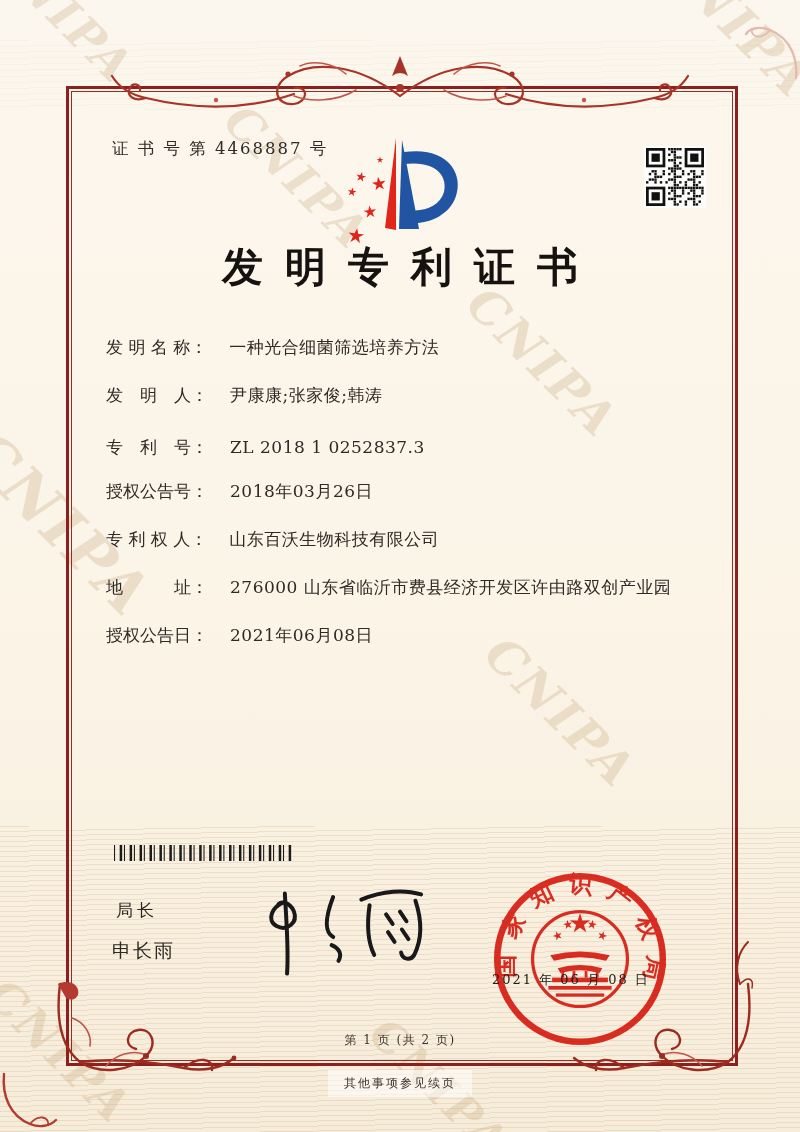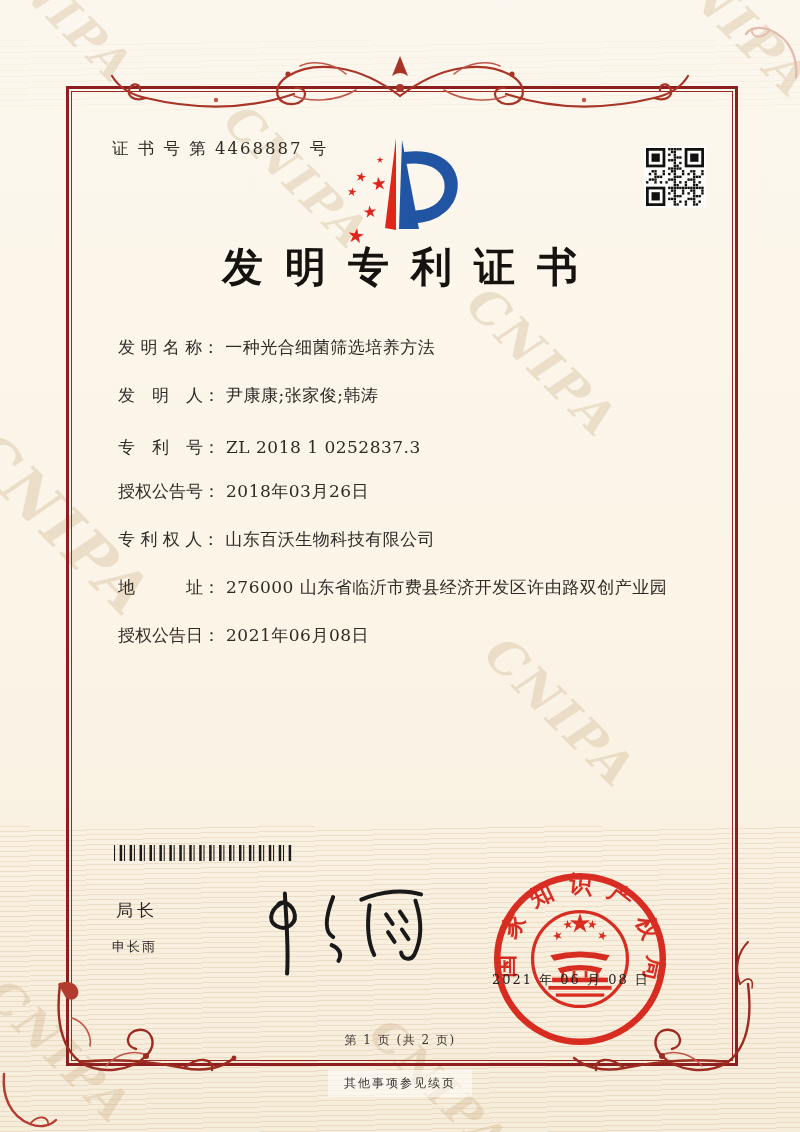--- a/index.html
+++ b/index.html
@@ -29,38 +29,38 @@
   .cert-no{position:absolute;left:106px;top:138px;z-index:5;font-size:16.5px;
            letter-spacing:2px;color:#2f2b27;margin-left:6px;}
   .logo{position:absolute;left:336px;top:130px;z-index:5;}
   .qr{position:absolute;left:644px;top:146px;z-index:5;background:#fdfdfb;padding:2px;}
   .title{position:absolute;left:0;right:0;top:240px;z-index:5;margin:0;text-align:center;
          font-size:41px;font-weight:bold;color:#151210;letter-spacing:22px;text-indent:22px;}
 
   
   .fields{position:absolute;left:106px;top:336px;width:612px;z-index:5;}
   .frow{position:absolute;left:0;white-space:nowrap;font-size:17px;color:#2e2a26;}
-  .flabel{display:inline-block;min-width:100px;margin-left:12px;}
-  .fvalue{margin-left:6px;letter-spacing:.5px;}
+  .flabel{display:inline-block;min-width:100px;}
+  .fvalue{margin-left:22px;letter-spacing:.5px;}
   .fpair-right{position:absolute;left:346px;top:0;white-space:nowrap;}
 
   
   .legal{position:absolute;left:100px;top:652px;width:620px;z-index:5;
          font-size:16.2px;line-height:1.68;color:#3a352e;font-style:italic;}
   .legal p{margin:0;text-indent:2.1em;}
 
   
   .barcode{position:absolute;left:114px;top:845px;z-index:5;}
 
   
   .signer-title{position:absolute;left:116px;top:899px;z-index:6;
         font-family:"DejaVu Sans","Liberation Sans",sans-serif;font-size:17px;
         letter-spacing:4px;color:#2b2722;}
   .signer-name{position:absolute;left:112px;top:938px;z-index:6;
-        font-family:Liberation Sans, sans-serif;font-size:13px;
+        font-family:Liberation Sans, sans-serif;font-size:19px;
         letter-spacing:2px;color:#2b2722;}
   .signature{position:absolute;left:235px;top:883px;z-index:6;transform:rotate(-3deg);}
 
   
   .seal{position:absolute;left:487px;top:866px;width:186px;height:186px;z-index:6;
         mix-blend-mode:multiply;opacity:.95;}
   .seal-date{position:absolute;left:492px;top:971px;width:190px;z-index:7;
         font-size:13px;letter-spacing:2px;color:#1d1b18;white-space:nowrap;}
 
   

